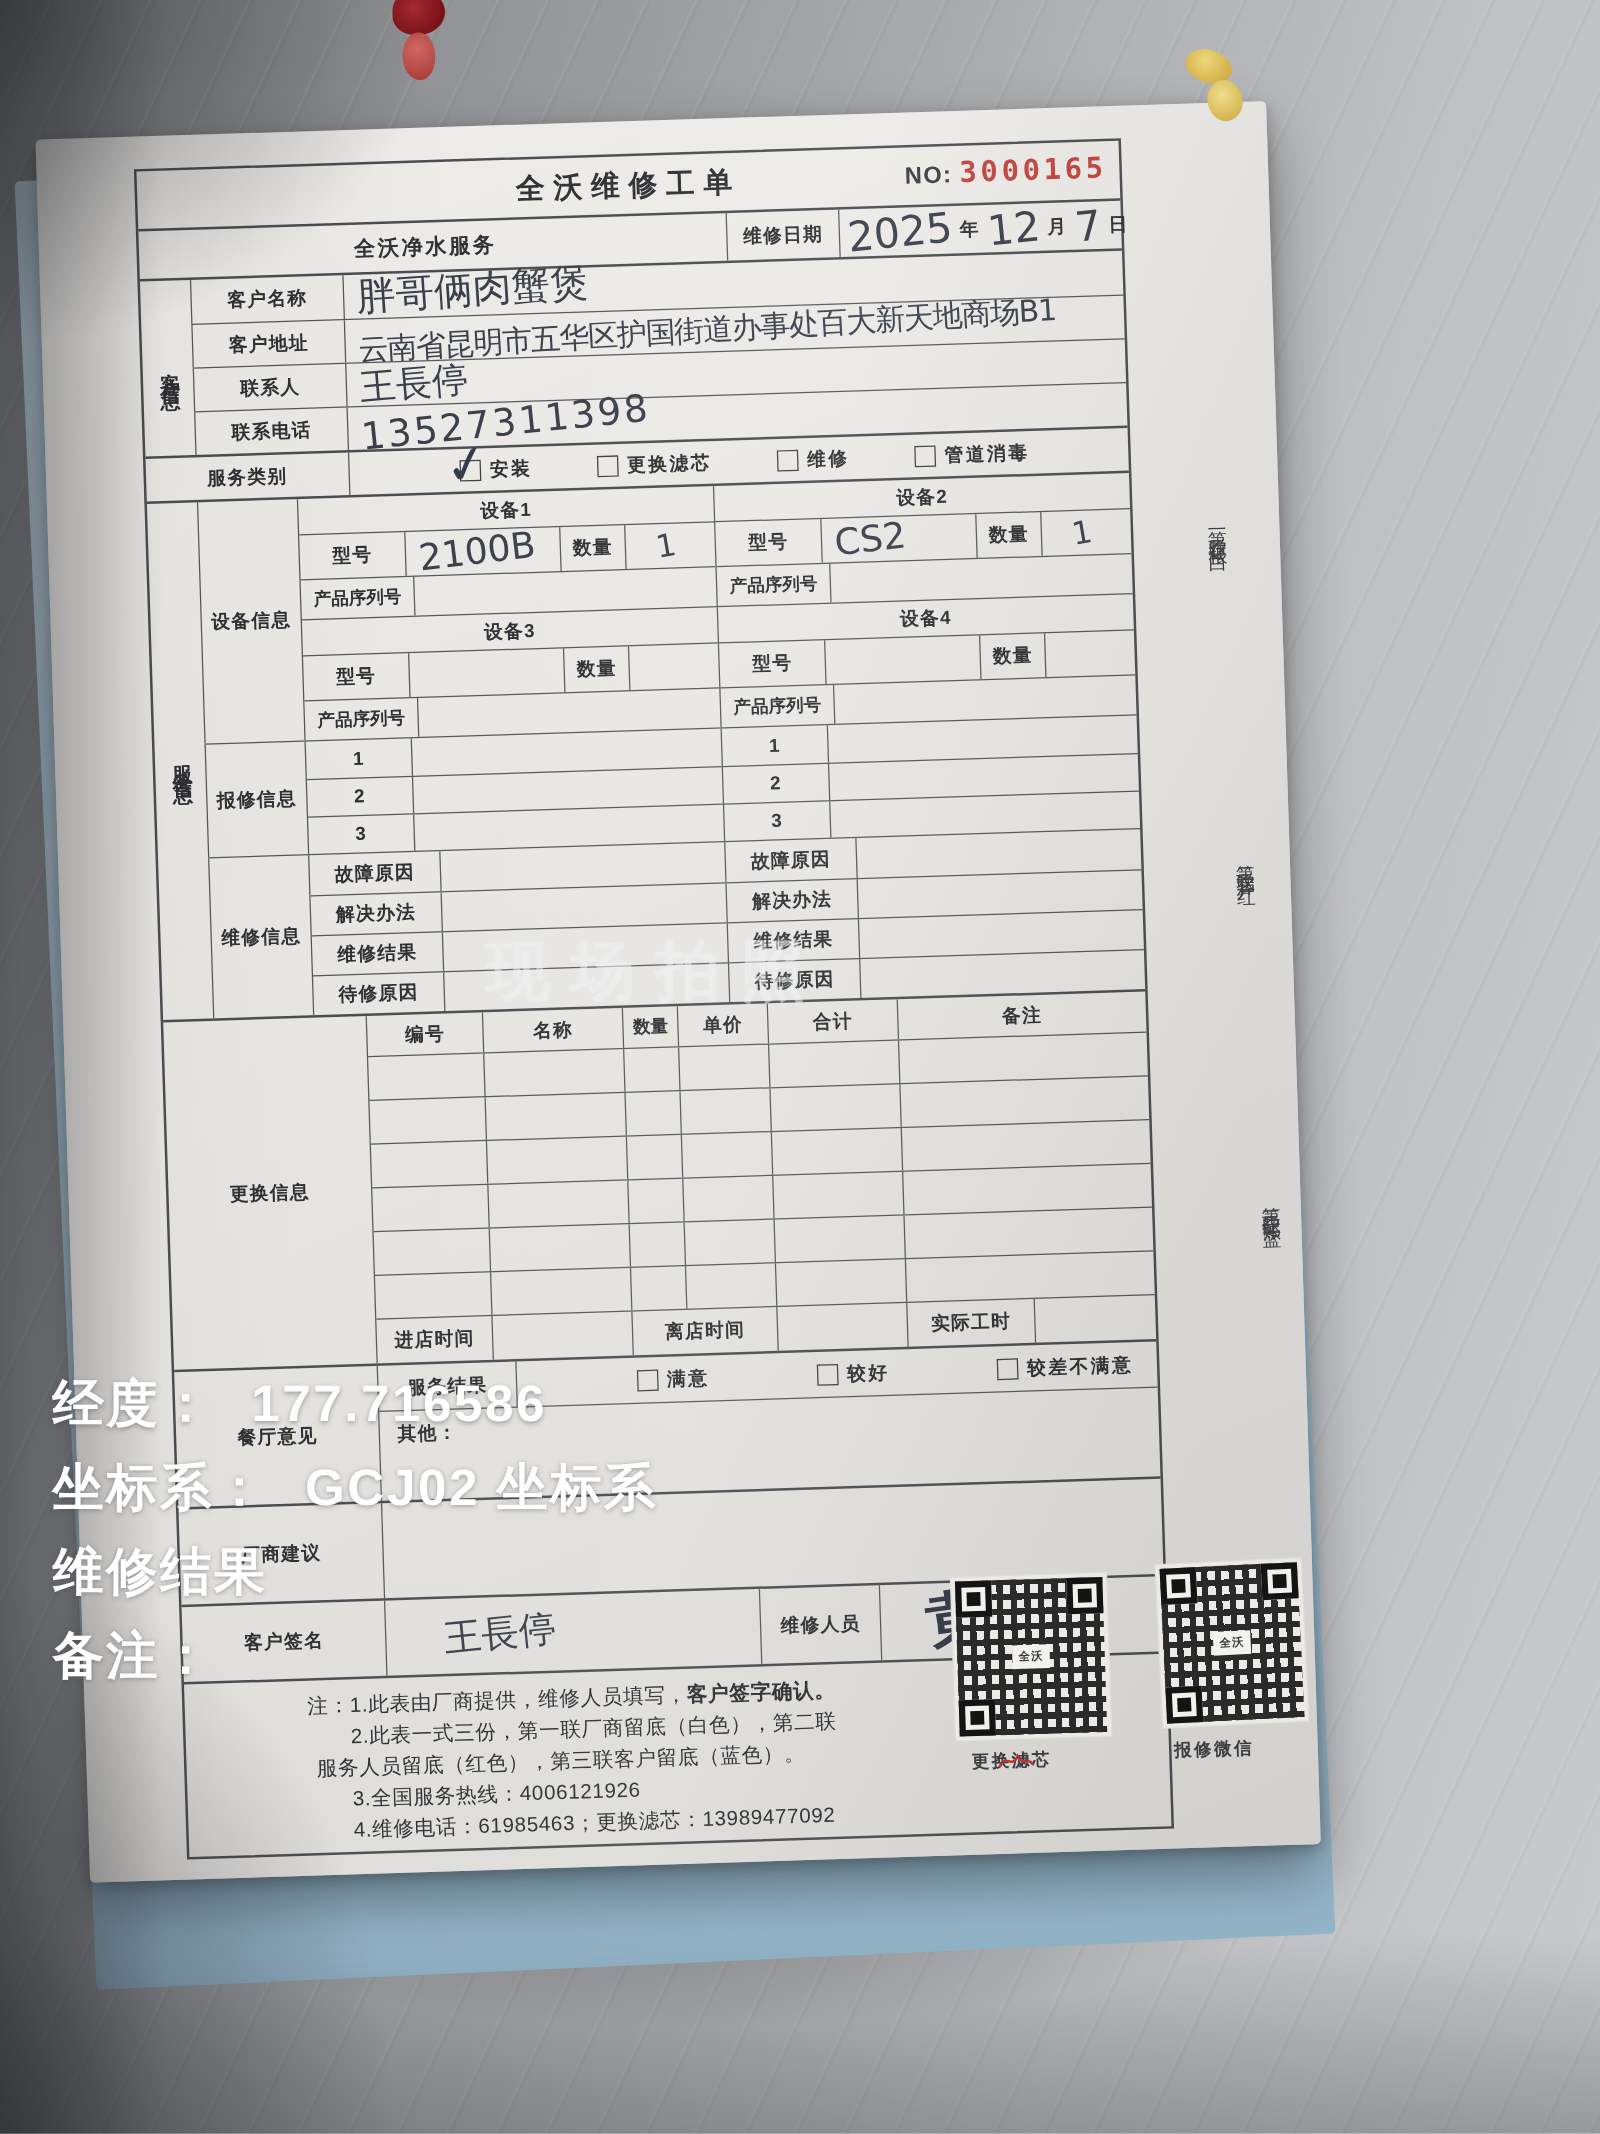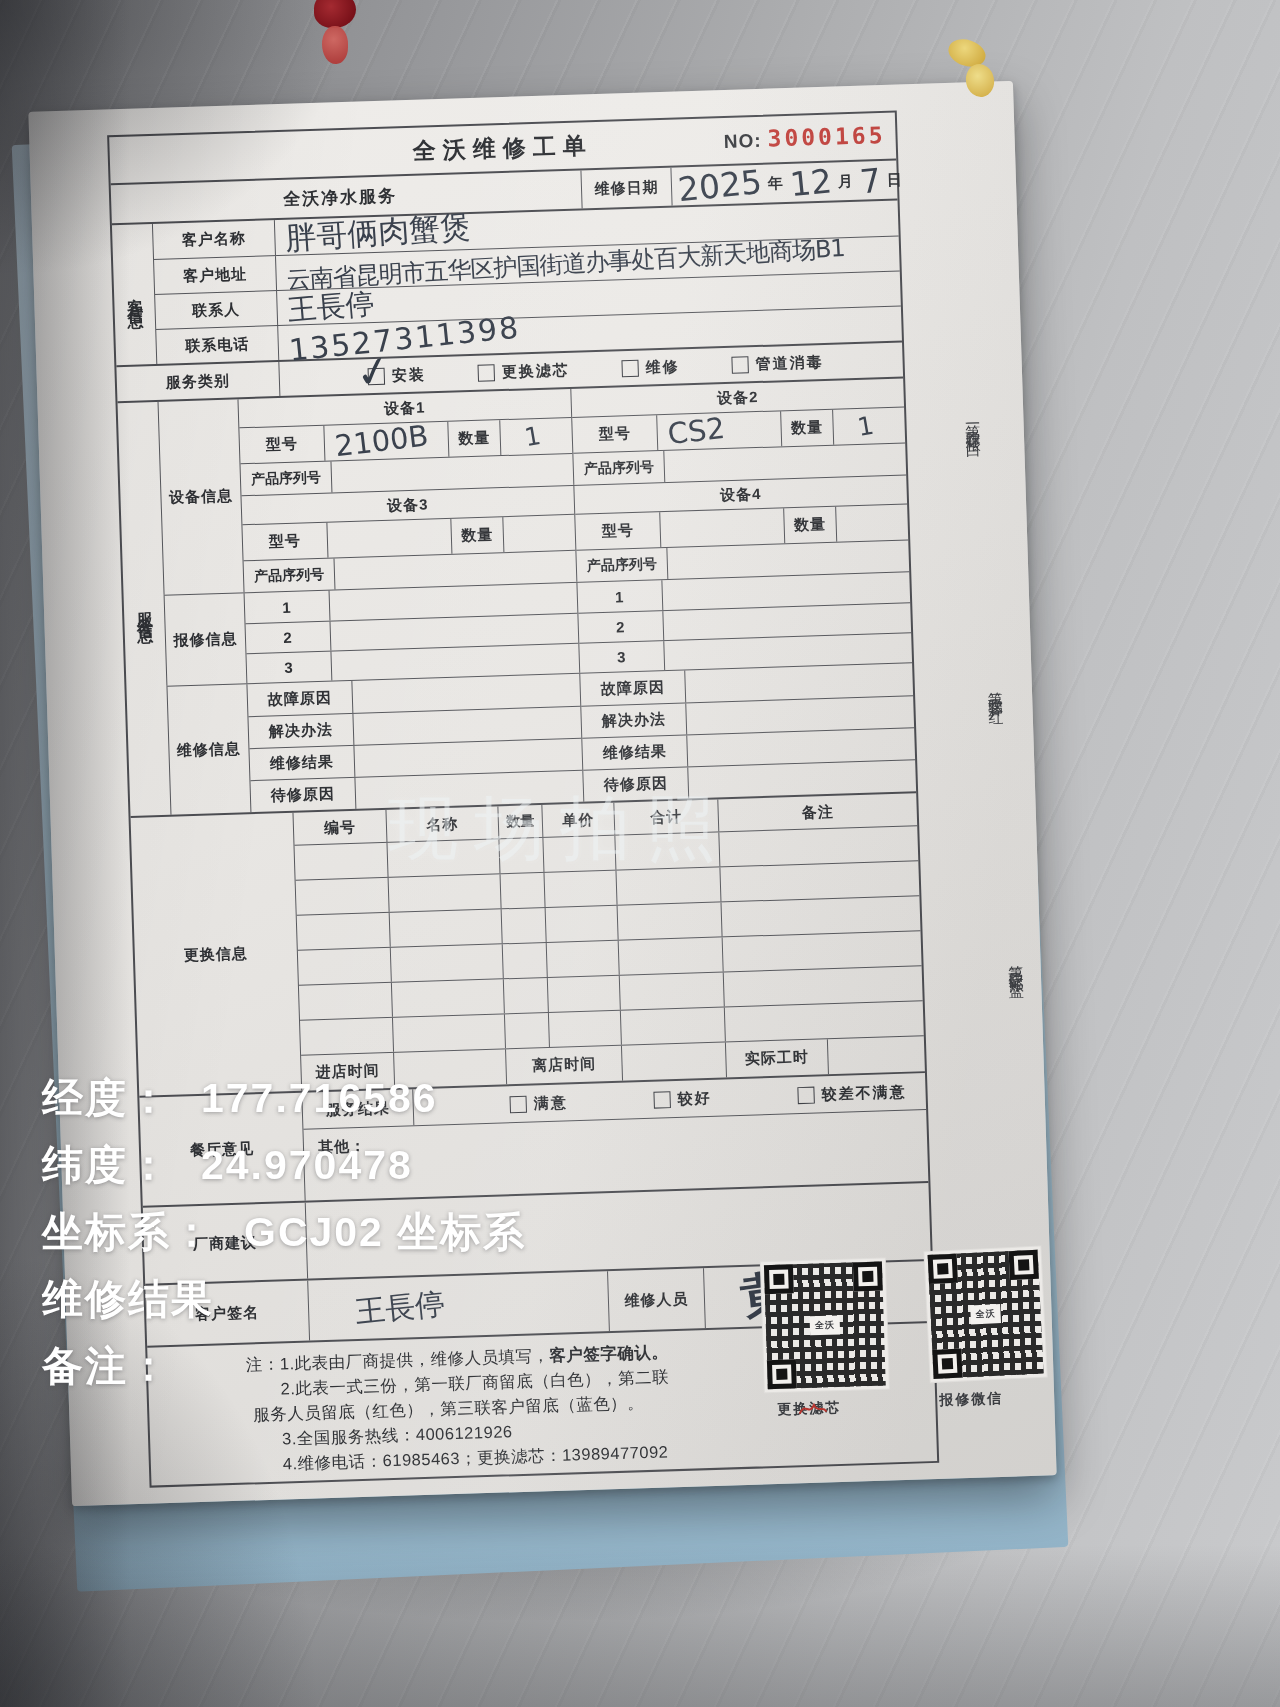--- a/index.html
+++ b/index.html
@@ -119,23 +119,23 @@
   .blob-red2{left:322px;top:26px;width:26px;height:38px;border-radius:50% 50% 46% 54%;
      background:radial-gradient(circle at 45% 35%,#d16660,#b13c3a 80%);opacity:.95;}
   .blob-yel1{left:948px;top:40px;width:38px;height:26px;border-radius:50%;transform:rotate(18deg);
      background:radial-gradient(circle at 40% 35%,#ecd77d,#cfa93e 85%);}
   .blob-yel2{left:966px;top:64px;width:28px;height:33px;border-radius:50%;transform:rotate(-12deg);
      background:radial-gradient(circle at 45% 35%,#eedd8a,#d4b04a 85%);}
   .squiggle{position:absolute;left:798px;top:1400px;z-index:6;}
 
   
   .wm{position:absolute;z-index:10;pointer-events:none;}
-  .wm-center{left:388px;top:782px;font-size:70px;font-weight:400;letter-spacing:16px;
+  .wm-center{left:388px;top:742px;font-size:52px;font-weight:700;letter-spacing:16px;
      color:rgba(238,243,246,.5);text-shadow:0 0 8px rgba(255,255,255,.2);}
-  .wm-lines{left:42px;top:1071px;display:flex;flex-direction:column;}
+  .wm-lines{left:42px;top:1096px;display:flex;flex-direction:column;}
   .wm-line{display:flex;align-items:baseline;height:67px;}
   .wm-label,.wm-value{font-size:41px;font-weight:700;color:#ffffff;letter-spacing:2px;
      text-shadow:0 1px 4px rgba(70,72,76,.45);}
   .wm-value{margin-left:30px;}
   .wm-line.cont .wm-value{margin-left:0;}
 </style>
 </head>
 <body>
 
 <div class="streaks"></div>
@@ -538,24 +538,20 @@
 <div class="corner-dark-bl"></div>
 <div class="bottom-shade"></div>
 
 <div class="wm wm-center">现场拍照</div>
 <div class="wm wm-lines">
   <div class="wm-line">
     <span class="wm-label">经度：</span>
     <span class="wm-value">177.716586</span>
   </div>
   <div class="wm-line">
-    <span class="wm-label">纬度：</span>
-    <span class="wm-value">24.970478</span>
-  </div>
-  <div class="wm-line">
     <span class="wm-label">坐标系：</span>
     <span class="wm-value">GCJ02 坐标系</span>
   </div>
   <div class="wm-line cont">
     <span class="wm-value">维修结果</span>
   </div>
   <div class="wm-line">
     <span class="wm-label">备注：</span>
   </div>
 </div>

